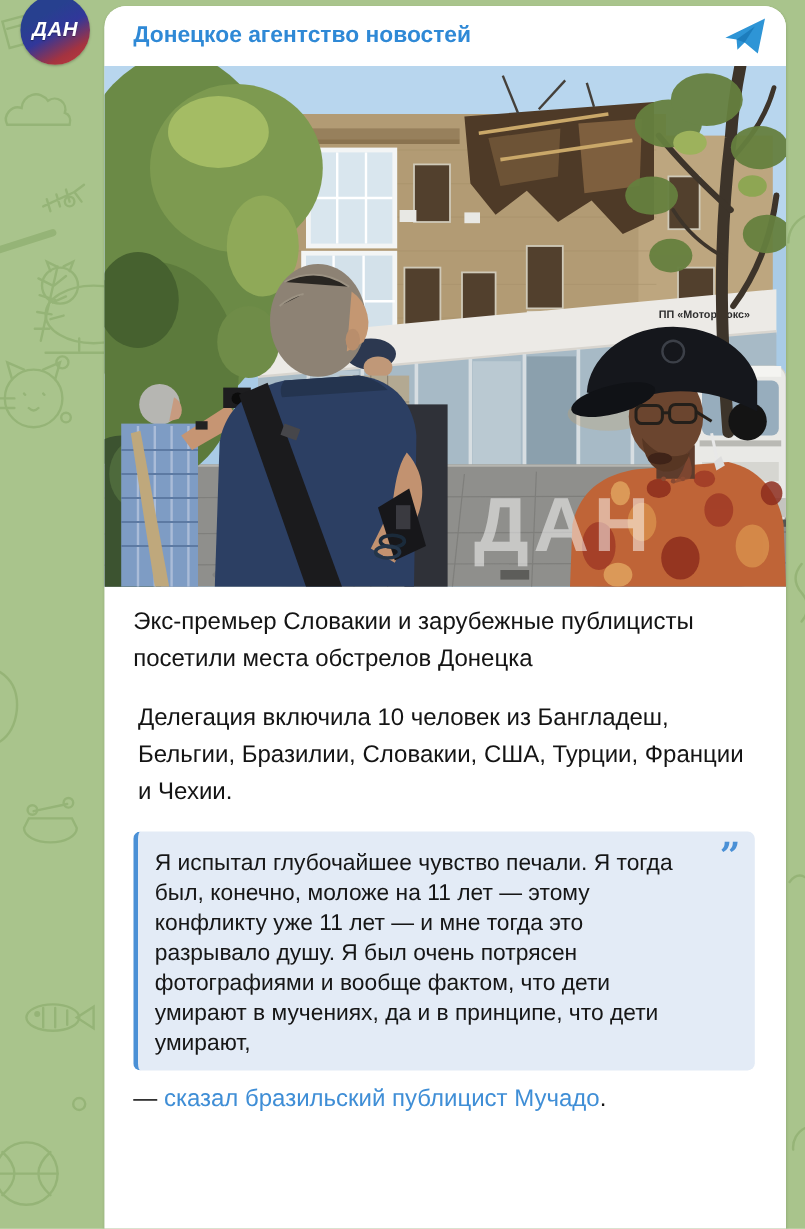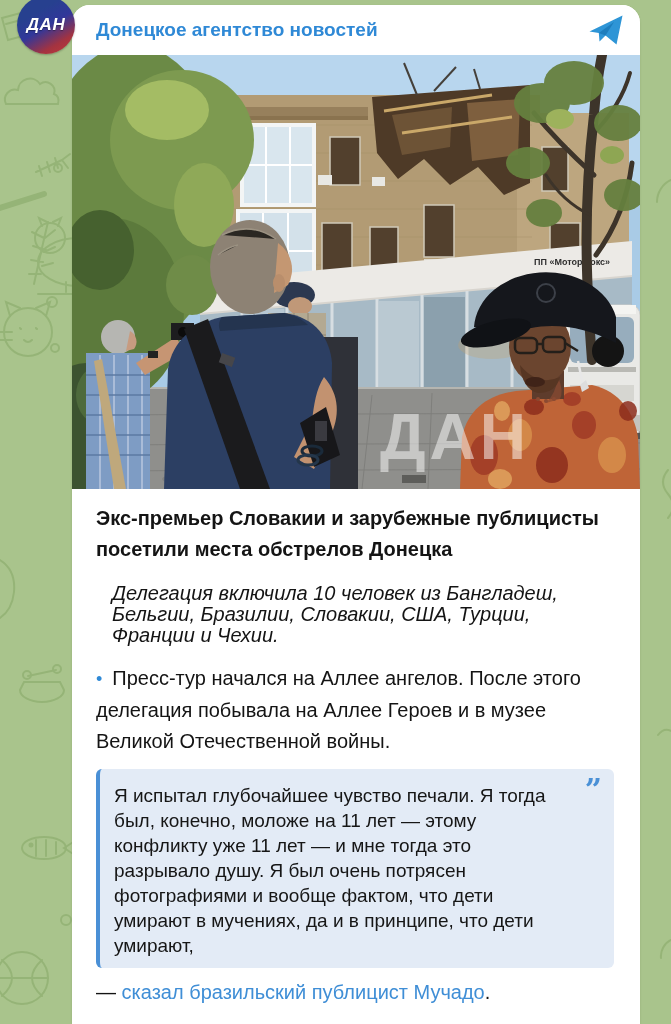--- a/index.html
+++ b/index.html
@@ -14,34 +14,34 @@
   .avatar{
     position:absolute;left:17px;top:-4px;width:58px;height:58px;border-radius:50%;
     background:linear-gradient(150deg,#27408f 30%,#31379a 52%,#a43340 78%,#c23a3a 100%);
     display:flex;align-items:center;justify-content:center;z-index:3;
     box-shadow:0 1px 2px rgba(0,0,0,.25);
   }
   .avatar-label{color:#ffffff;font-weight:bold;font-style:italic;font-size:17px;letter-spacing:.5px;
     text-shadow:0 1px 1px rgba(0,0,0,.35);}
 
   .bubble{
-    position:absolute;left:72px;top:5px;width:568px;height:1019px;background:#ffffff;
+    position:absolute;left:87px;top:5px;width:568px;height:1019px;background:#ffffff;
     border-radius:18px 18px 0 0;overflow:hidden;z-index:2;
     box-shadow:0 1px 2px rgba(60,80,40,.18);
   }
   .msg-header{height:50px;display:flex;align-items:center;padding:0 16px 0 24px;background:#ffffff;}
   .channel-name{color:#2f89d6;font-size:19px;font-weight:bold;flex:1;white-space:nowrap;overflow:hidden;}
   .plane-icon{width:36px;height:32px;flex:0 0 auto;}
 
   .photo{position:relative;width:568px;height:434px;background:#a9cbe6;}
   .photo svg{display:block;}
 
   .content{padding:14px 26px 0 24px;color:#141414;}
-  .headline{font-size:20px;font-weight:bold;line-height:31px;margin:0 0 18px;}
-  .lead{font-size:20px;font-style:italic;line-height:21px;margin:0 16px 17px;}
+  .headline{font-size:20px;font-weight:normal;line-height:31px;margin:0 0 18px;}
+  .lead{font-size:20px;line-height:31px;margin:0 4px 17px;}
   .bullet-para{font-size:20px;line-height:31px;margin:0 0 12px;}
   .bullet-char{color:#2f89d6;font-size:18px;margin-right:10px;}
   .quote{
     margin:0 0 10px;background:#e3ebf6;border-left:4px solid #4a90d6;border-radius:6px;
     padding:14px 44px 10px 14px;position:relative;font-size:19px;line-height:25px;color:#161616;
   }
   .quote-mark{
     position:absolute;top:6px;right:12px;color:#4a90d6;font-size:30px;font-weight:bold;line-height:1;
     font-family:"DejaVu Serif","Liberation Serif",serif;
   }
@@ -322,21 +322,20 @@
           <circle cx="482" cy="344" r="2"></circle>
         </g>
 
       <text x="308" y="404" font-size="64" font-weight="bold" letter-spacing="4" fill="#ffffff" opacity="0.5">ДАН</text>
     </svg>
   </div>
 
   <div class="content">
     <p class="headline">Экс-премьер Словакии и зарубежные публицисты посетили места обстрелов Донецка</p>
     <p class="lead">Делегация включила 10 человек из Бангладеш, Бельгии, Бразилии, Словакии, США, Турции, Франции и Чехии.</p>
-    <p class="bullet-para"><span class="bullet-char">•</span><span>Пресс-тур начался на Аллее ангелов. После этого делегация побывала на Аллее Героев и в музее Великой Отечественной войны.</span></p>
     <blockquote class="quote">
       <span>Я испытал глубочайшее чувство печали. Я тогда был, конечно, моложе на 11 лет — этому конфликту уже 11 лет — и мне тогда это разрывало душу. Я был очень потрясен фотографиями и вообще фактом, что дети умирают в мучениях, да и в принципе, что дети умирают,</span>
       <span class="quote-mark">”</span>
     </blockquote>
     <p class="attribution"><span>— </span><span class="link">сказал бразильский публицист Мучадо</span><span>.</span></p>
   </div>
 
 </div>
 
 </body></html>

